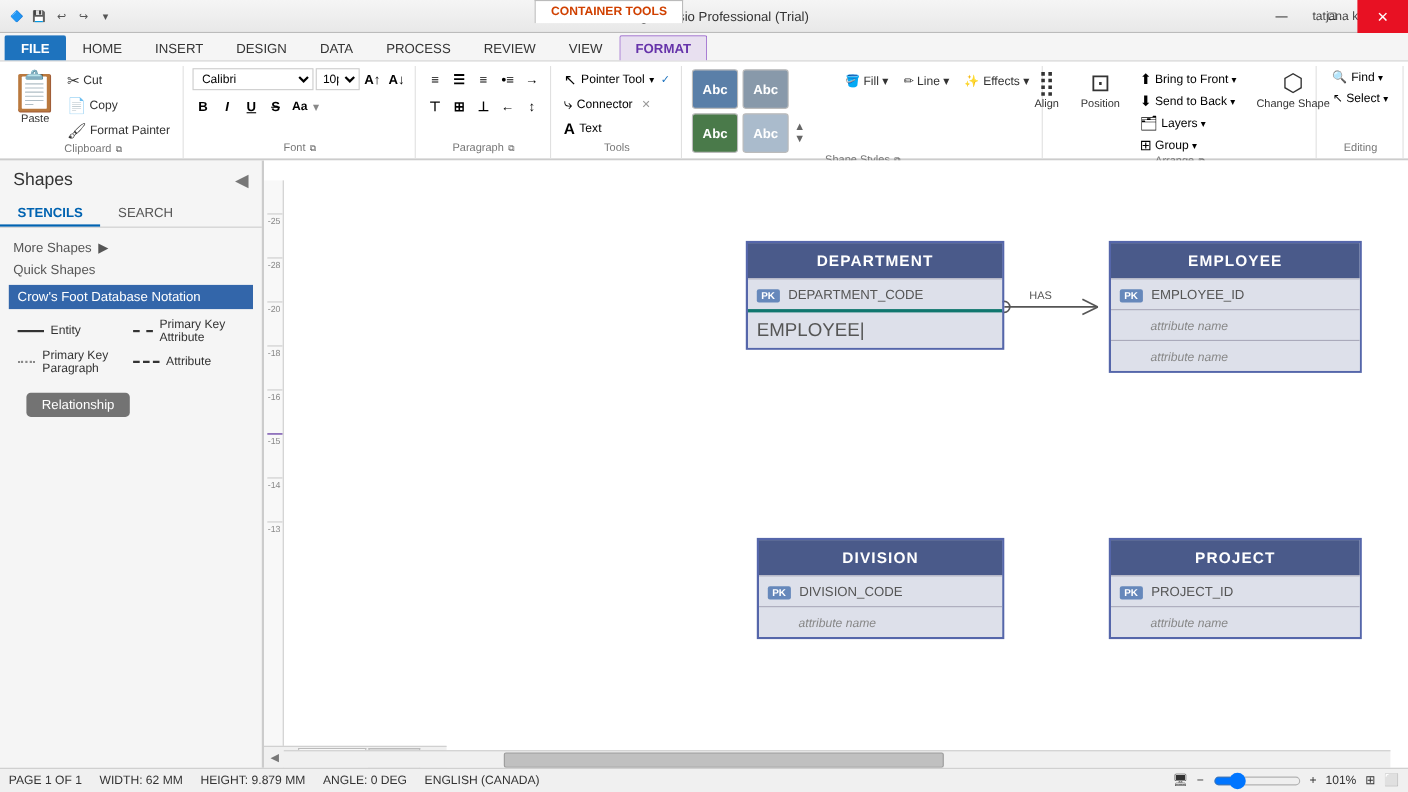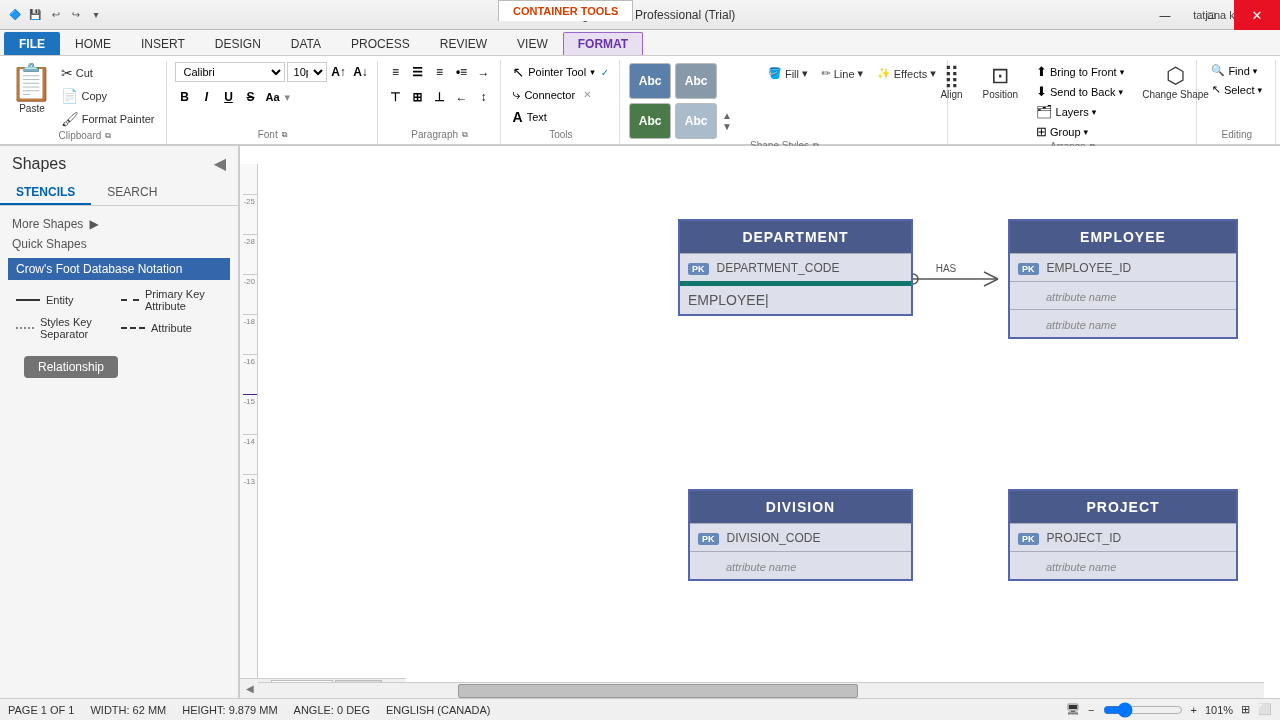--- a/index.html
+++ b/index.html
@@ -13,21 +13,21 @@
       display: flex;
       align-items: center;
       padding: 0 8px;
       position: relative;
     }
     #title-bar .window-icons { display: flex; gap: 4px; align-items: center; }
     #title-bar .win-icon { width: 16px; height: 16px; display: flex; align-items: center; justify-content: center; font-size: 10px; color: #555; }
     #title-bar .title-text { position: absolute; left: 50%; transform: translateX(-50%); font-size: 12px; color: #333; }
     #title-bar .container-tools-tab {
       position: absolute;
-      left: 498px;
+      left: 486px;
       top: 0;
       background: #fff;
       border: 1px solid #bbb;
       border-bottom: none;
       padding: 4px 14px;
       font-size: 11px;
       color: #d04000;
       font-weight: bold;
     }
     #title-bar .right-controls { margin-left: auto; display: flex; gap: 4px; align-items: center; font-size: 11px; color: #444; }
@@ -319,24 +319,24 @@
       font-size: 9px;
       font-weight: bold;
       padding: 1px 4px;
       border-radius: 2px;
       margin-right: 8px;
       min-width: 20px;
       text-align: center;
     }
     .er-attr { color: #888; font-style: italic; font-size: 11px; }
     .er-entity-footer {
-      border-top: 5px solid #0f766e;
+      border-top: 3px solid #0f766e;
       padding: 6px 8px;
       background: #dde0ea;
-      font-size: 14px;
+      font-size: 17px;
       color: #555;
       min-height: 30px;
     }
 
     
     #h-scrollbar {
       position: absolute;
       bottom: 22px;
       left: 258px;
       right: 16px;
@@ -651,21 +651,21 @@
       <div class="legend-item">
         <div class="legend-line solid"></div>
         <span>Entity</span>
       </div>
       <div class="legend-item">
         <div class="legend-line dashed"></div>
         <span>Primary Key Attribute</span>
       </div>
       <div class="legend-item">
         <div class="legend-line dotted"></div>
-        <span>Styles Key Separator</span>
+        <span>Primary Key Paragraph</span>
       </div>
       <div class="legend-item">
         <div class="legend-line dashed"></div>
         <span>Attribute</span>
       </div>
     </div>
     <div style="padding: 4px 8px;">
       <div class="relationship-btn">Relationship</div>
     </div>
   </div>

